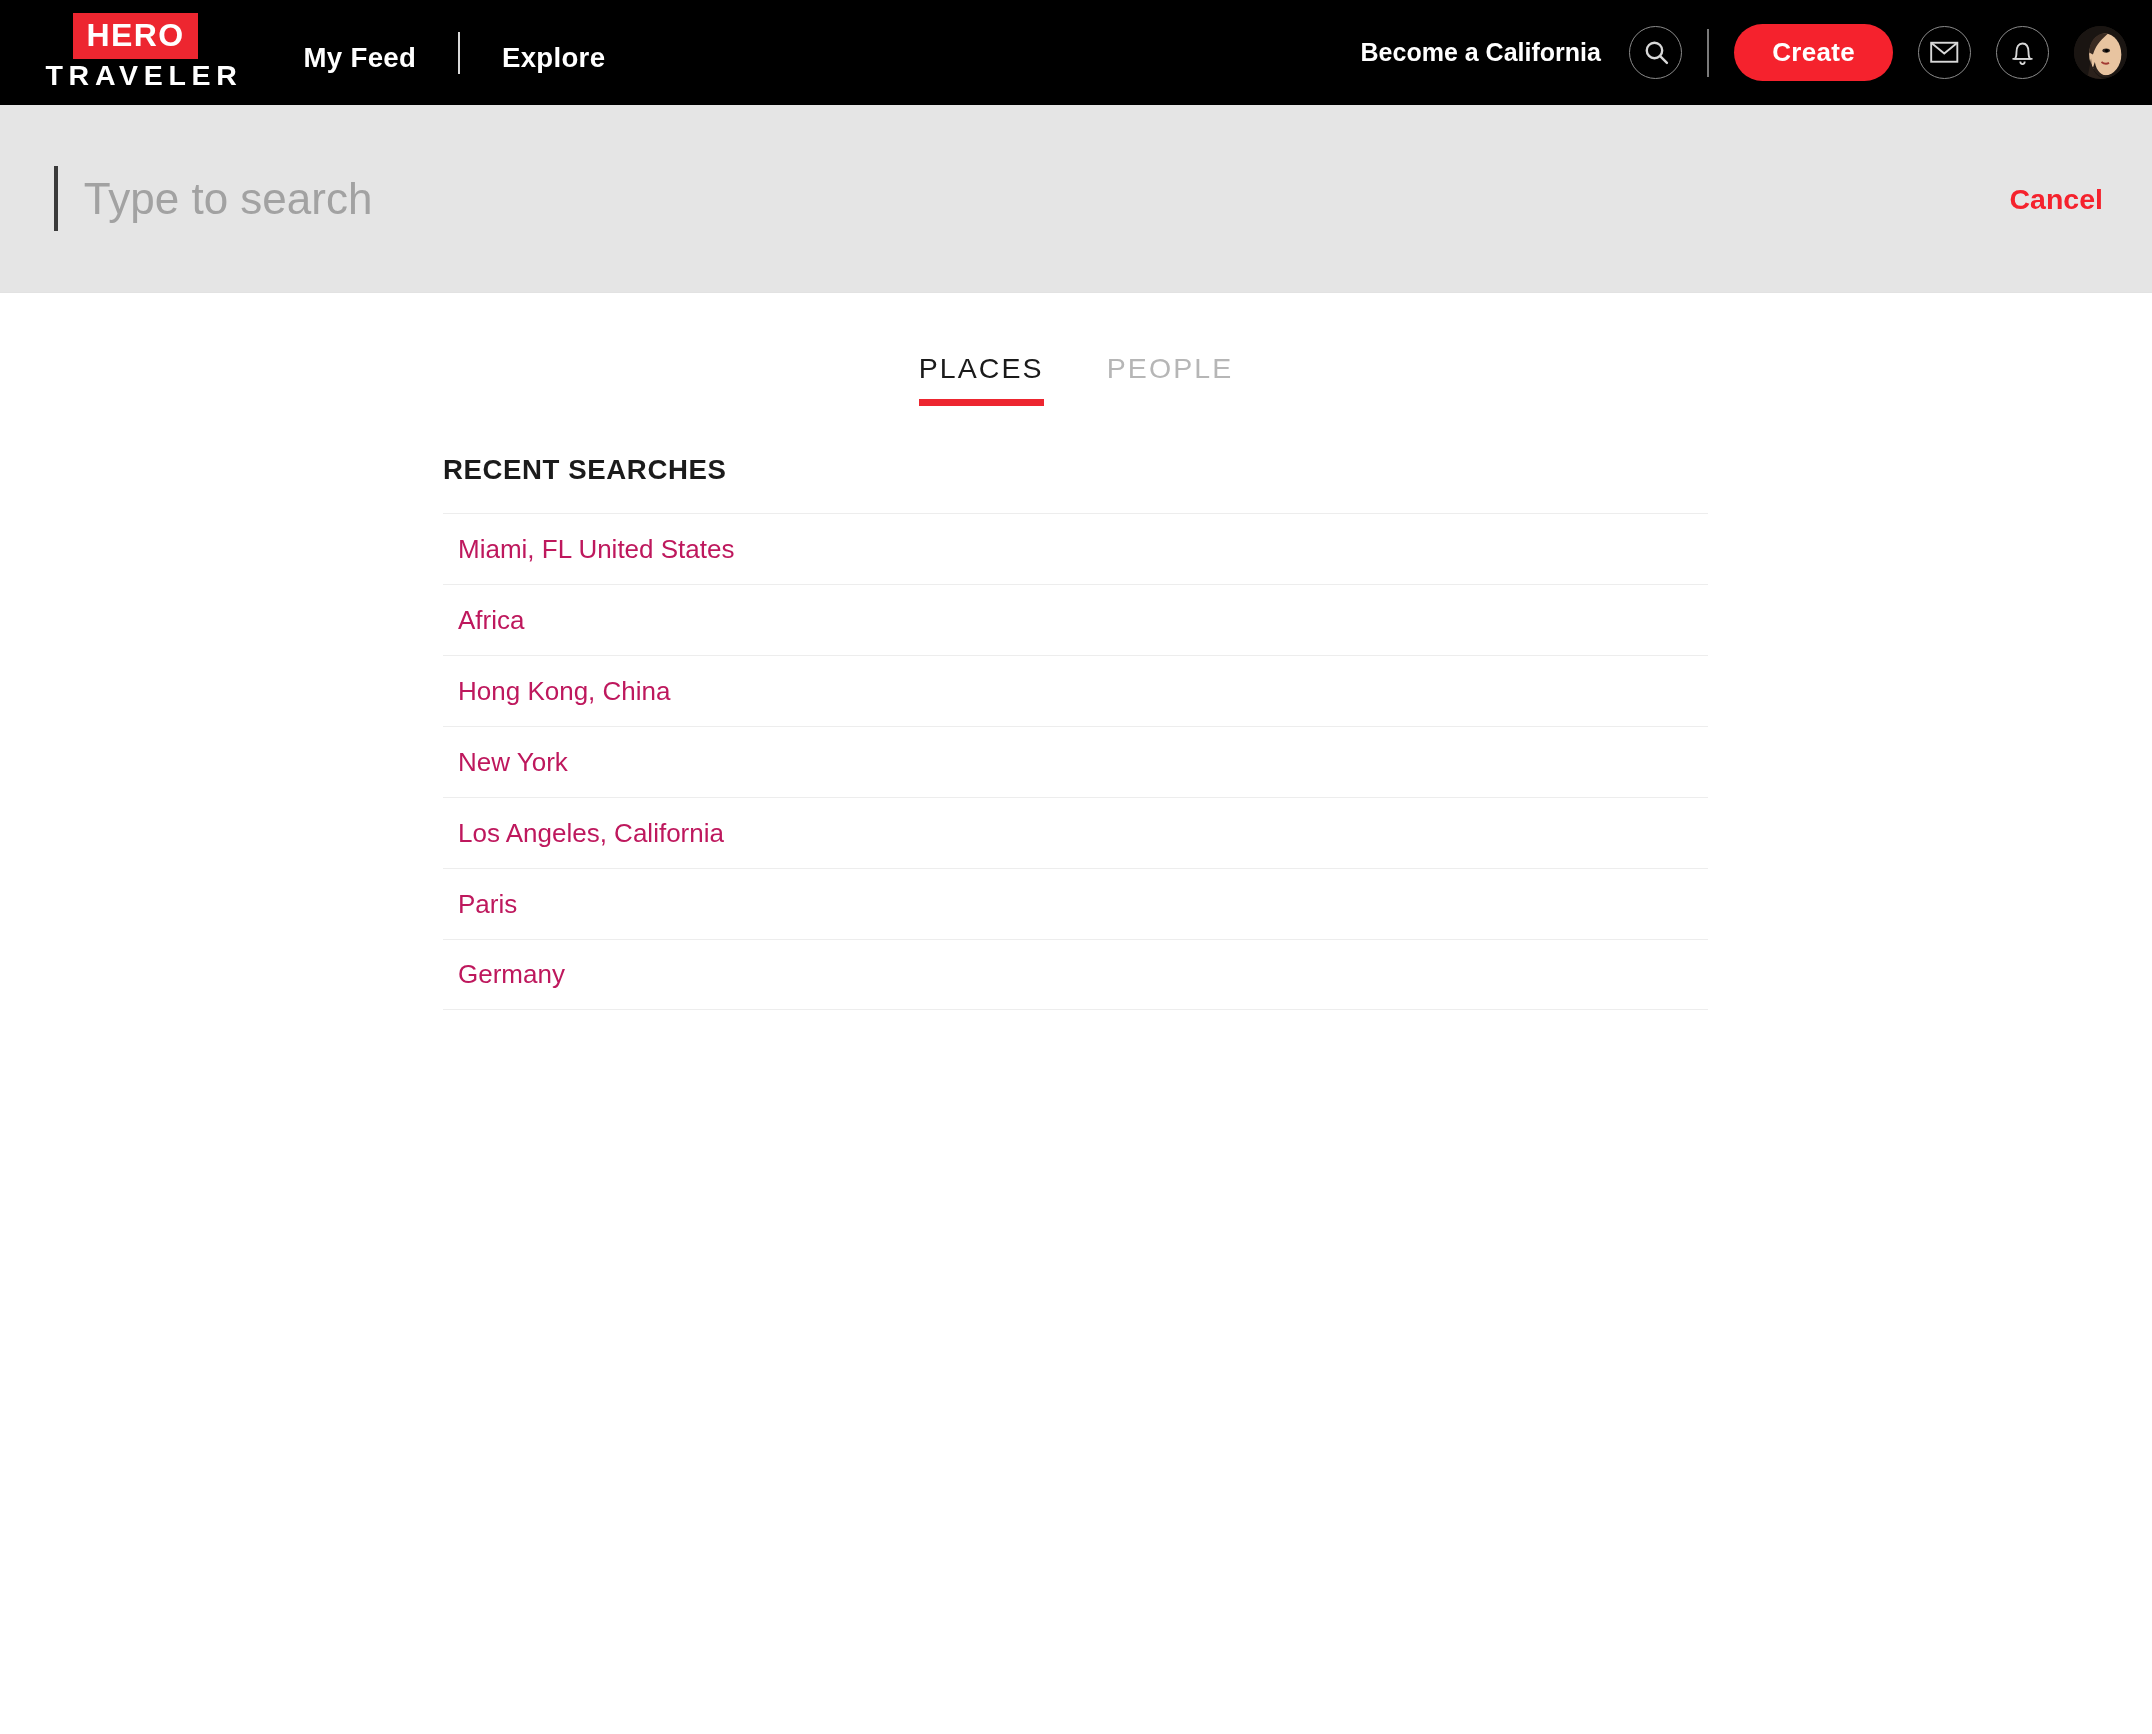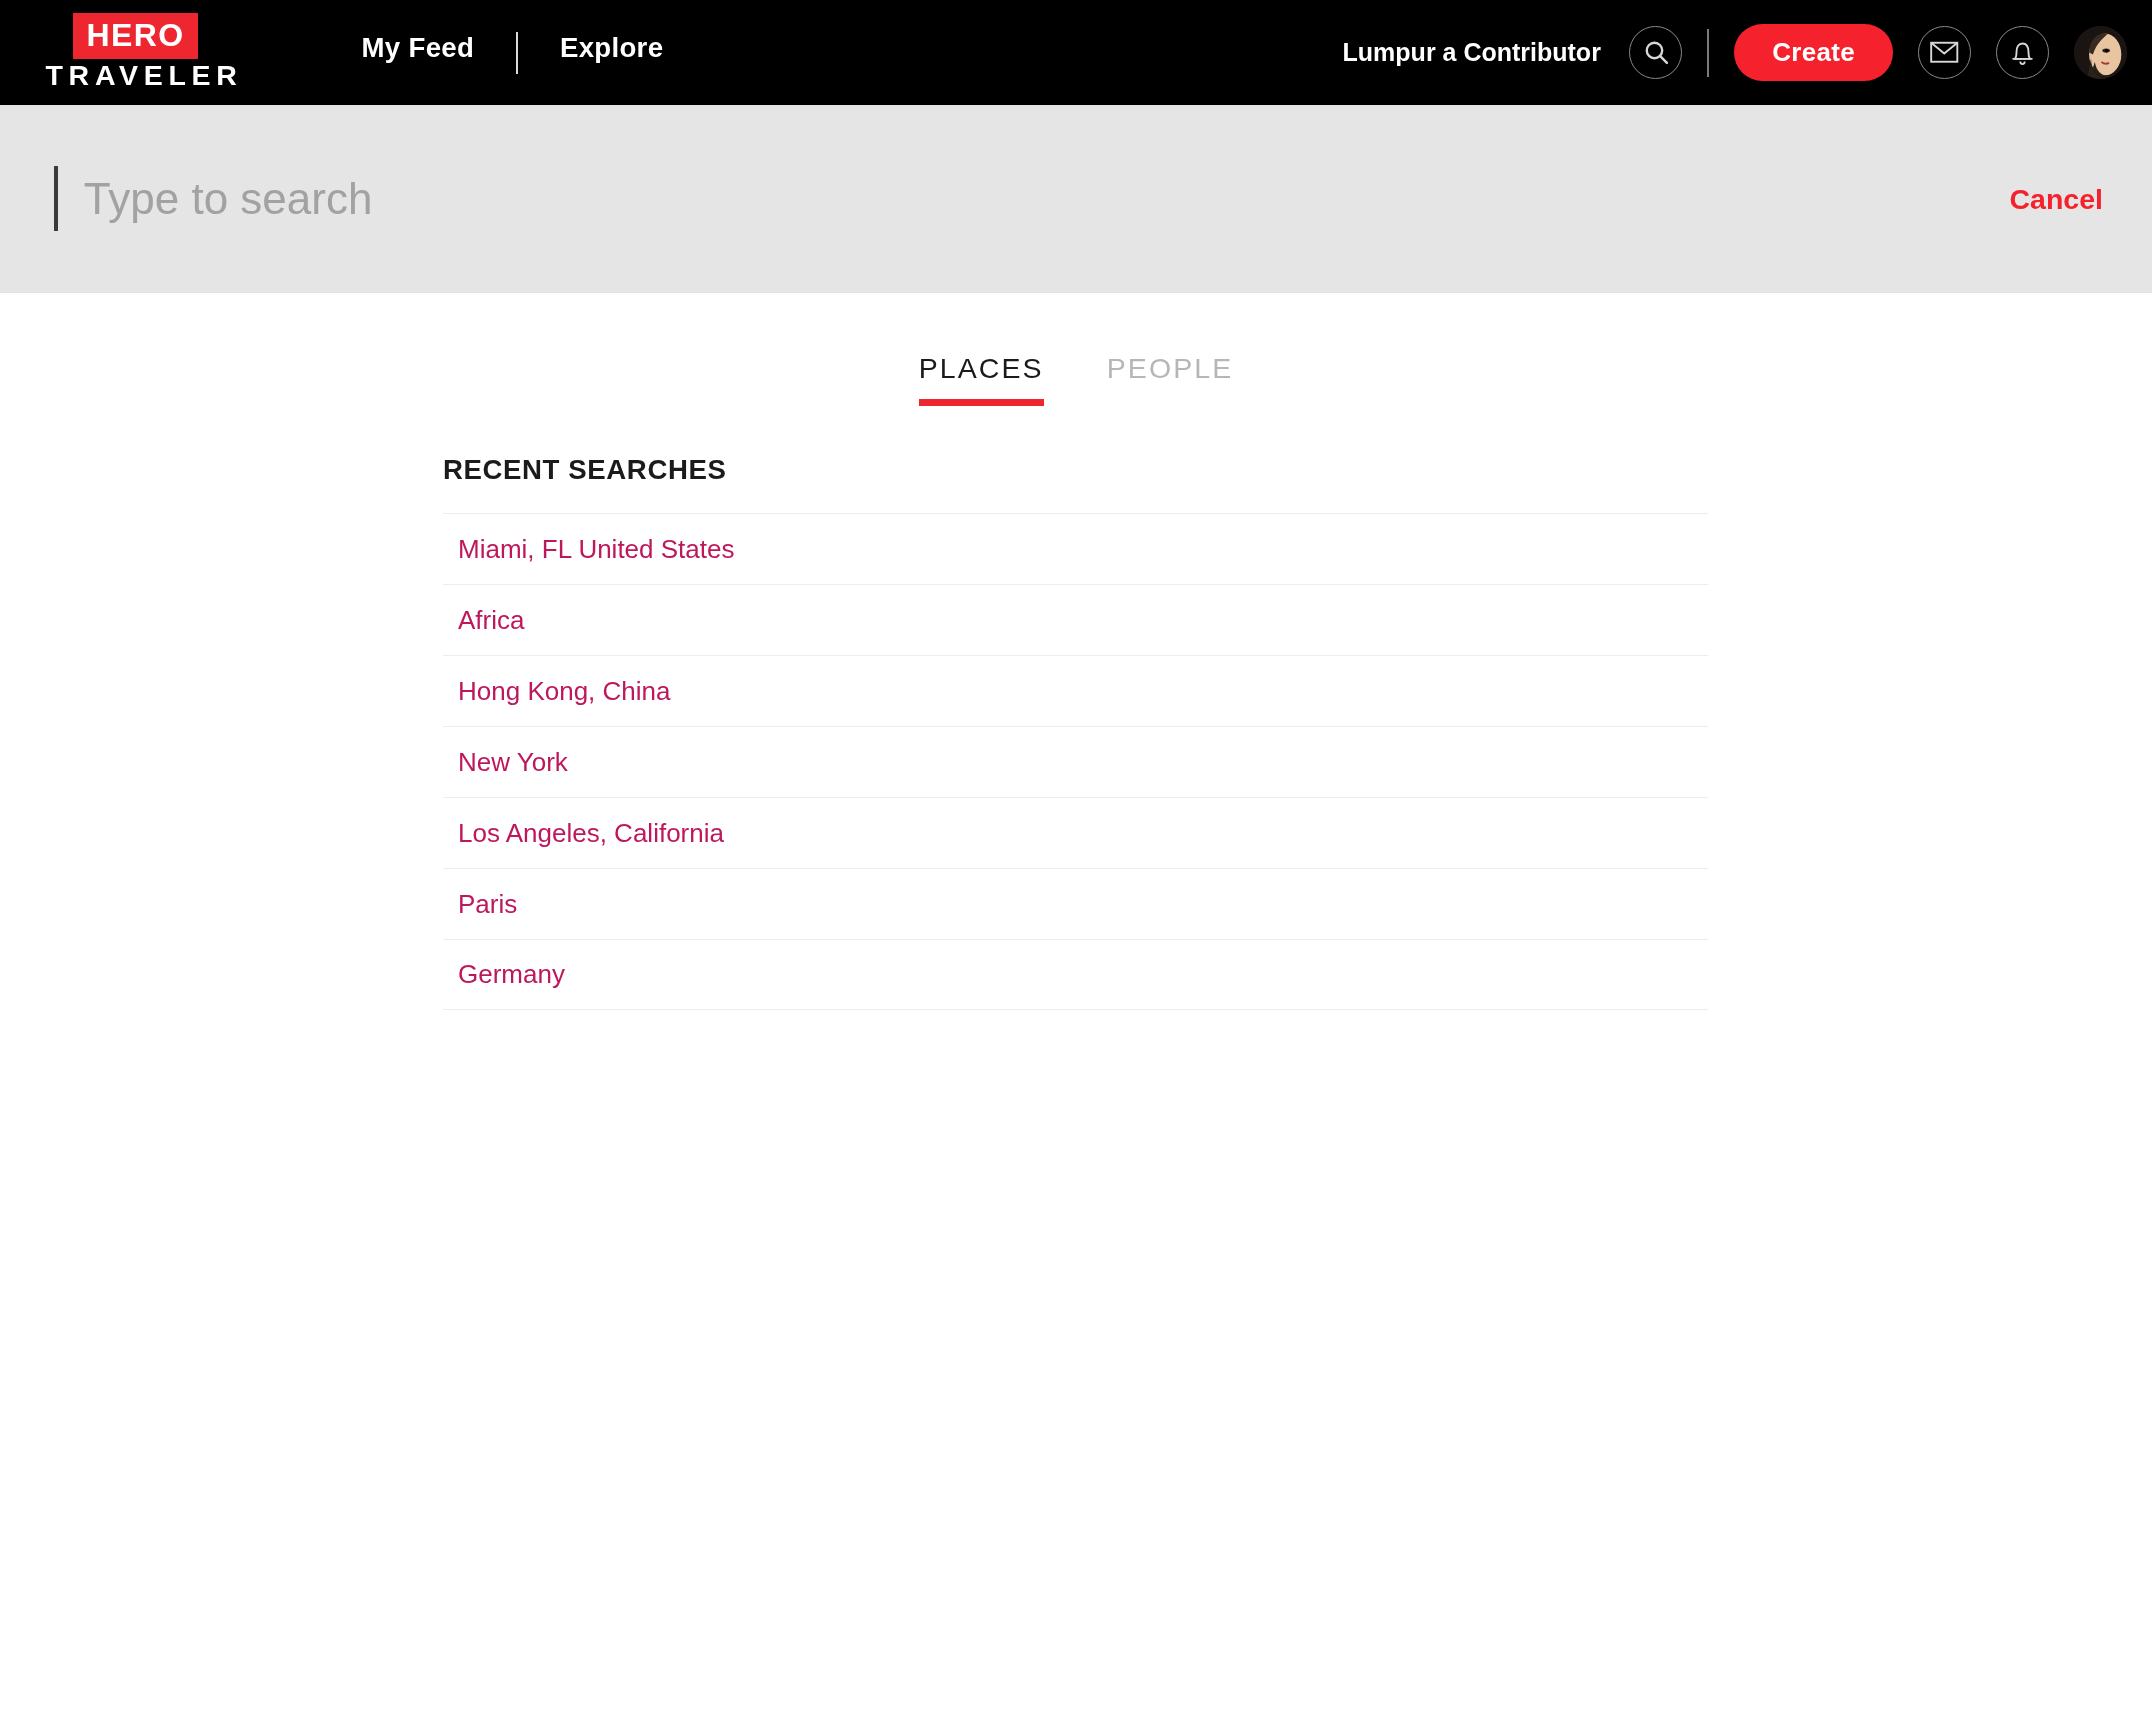--- a/index.html
+++ b/index.html
@@ -41,22 +41,22 @@
   .logo-word {
     color: #ffffff;
     font-weight: 700;
     font-size: 28.5px;
     letter-spacing: 5.7px;
     margin-left: 17px;
   }
 
   .navlinks {
     display: flex;
-    align-items: flex-start;
-    margin-left: 119px;
+    align-items: flex-end;
+    margin-left: 61px;
     gap: 12px;
   }
   .navlink {
     color: #ffffff;
     font-size: 27.6px;
     font-weight: 600;
     letter-spacing: 0.3px;
     cursor: pointer;
     white-space: nowrap;
   }
@@ -230,21 +230,21 @@
   </div>
 
   <div class="navlinks">
     <span class="navlink">My Feed</span>
     <span class="nav-divider"></span>
     <span class="navlink">Explore</span>
   </div>
 
   <div class="nav-right">
 
-    <span class="contrib">Lumpur a Contributor</span>
+    <span class="contrib">Become a California</span>
 
     <div class="circle-btn">
       <svg width="28.5" height="28.5" viewBox="0 0 24 24" fill="none" stroke="#d8d8d8" stroke-width="2">
         <circle cx="10.5" cy="10.5" r="6.5"></circle>
         <line x1="15.3" y1="15.3" x2="21" y2="21" stroke-linecap="round"></line>
       </svg>
     </div>
 
     <span class="vbar"></span>
 

